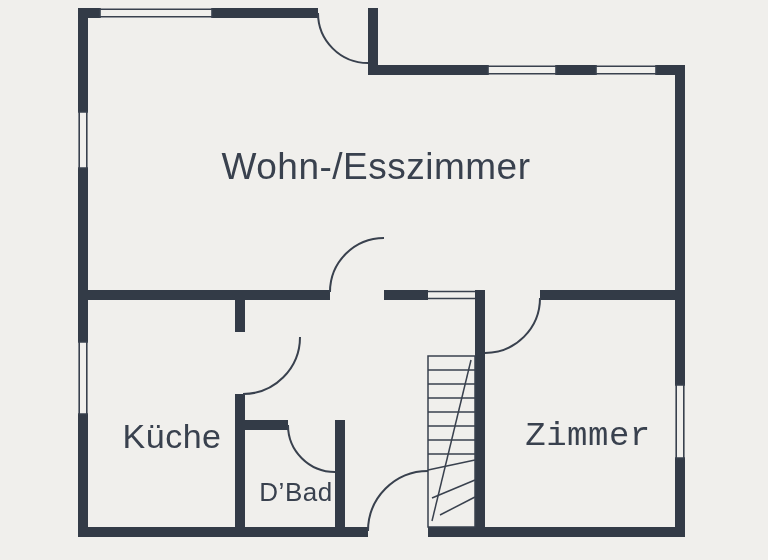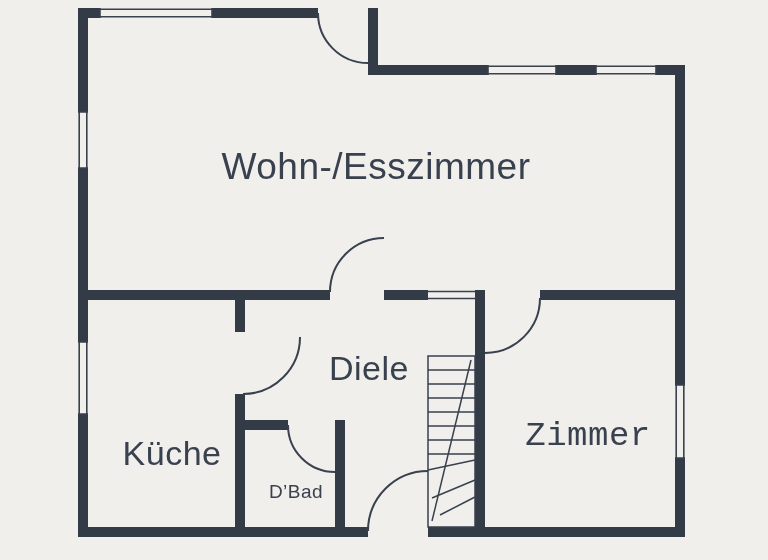--- a/index.html
+++ b/index.html
@@ -12,23 +12,23 @@
   .plan svg { position: absolute; left: 0; top: 0; }
   .room-label {
     position: absolute;
     transform: translate(-50%, -50%);
     color: #39414e;
     white-space: nowrap;
     letter-spacing: 0.5px;
     -webkit-user-select: none; user-select: none;
   }
   .label-living  { left: 376px; top: 167px; font-size: 37px; }
-  .label-kitchen { left: 172px; top: 453px; font-size: 34px; }
+  .label-kitchen { left: 172px; top: 436px; font-size: 34px; }
   .label-hall    { left: 369px; top: 368px; font-size: 34px; }
-  .label-bath    { left: 296px; top: 492px; font-size: 19px; }
+  .label-bath    { left: 296px; top: 492px; font-size: 26px; }
   .label-room    { left: 588px; top: 436px; font-size: 34px; font-family: Liberation Mono, monospace; }
 </style>
 </head>
 <body>
 
 <div class="plan">
 
   <svg width="768" height="560" viewBox="0 0 768 560">
 
     <g fill="#333b47">
@@ -94,17 +94,16 @@
       <path d="M428 454 H475"></path>
       <path d="M428 470 L475 460"></path>
       <path d="M432 498 L475 480"></path>
       <path d="M440 515 L475 497"></path>
       <path d="M432 521 L471 360"></path>
     </g>
   </svg>
 
   <div class="room-label label-living">Wohn-/Esszimmer</div>
   <div class="room-label label-kitchen">Küche</div>
-  <div class="room-label label-hall">Diele</div>
   <div class="room-label label-bath">D’Bad</div>
   <div class="room-label label-room">Zimmer</div>
 
 </div>
 
 </body></html>

